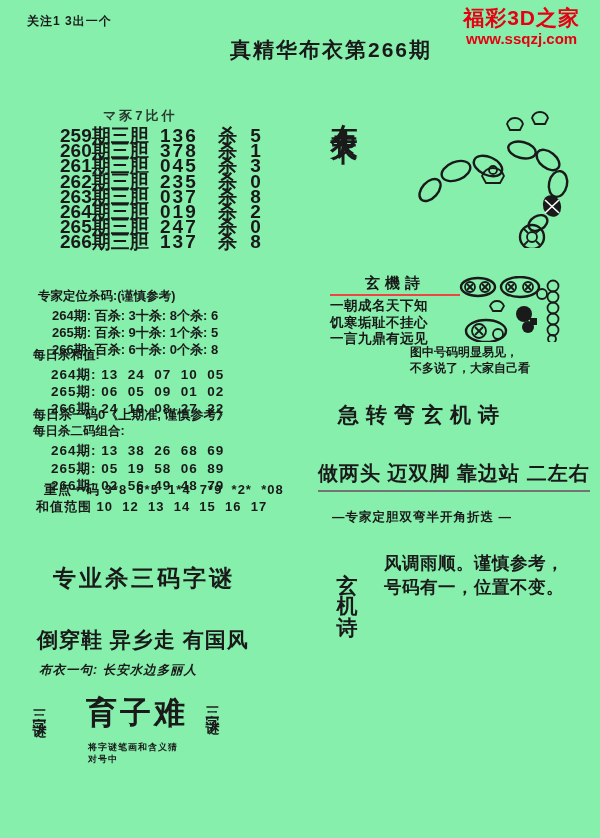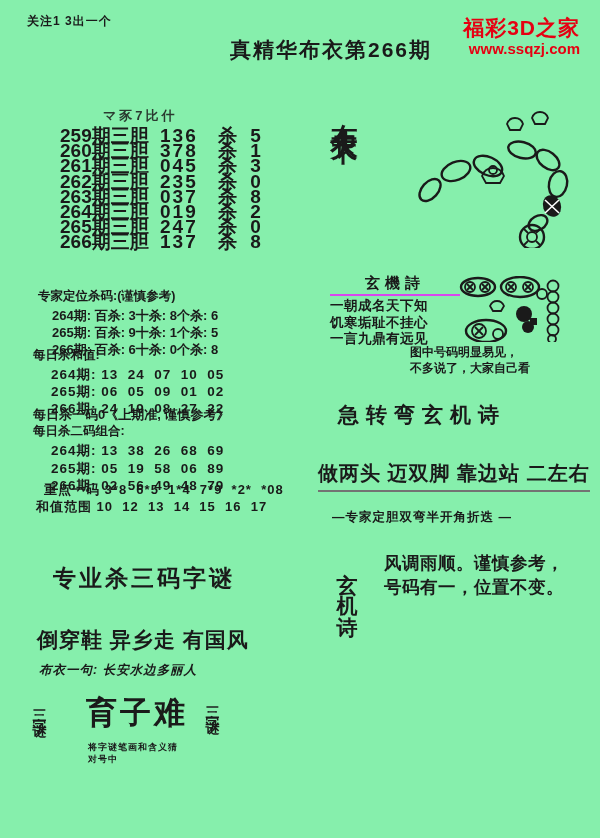--- a/index.html
+++ b/index.html
@@ -6,21 +6,21 @@
   .page{
     position:relative;width:600px;height:838px;margin:0 auto;
     background:#86efac;overflow:hidden;color:#1a1a1a;
     font-family:"Liberation Sans","DejaVu Sans",sans-serif;
     font-weight:bold;
   }
   .abs{position:absolute;}
   .pre{white-space:pre;}
 
   .top-note{left:27px;top:13px;font-size:12px;letter-spacing:1px;}
-  .brand{right:20px;top:16px;text-align:right;color:#e60012;line-height:1.15;}
+  .brand{right:20px;top:6px;text-align:center;color:#e60012;line-height:1.15;}
   .brand .brand-name{font-size:21px;letter-spacing:1px;}
   .brand .brand-url{font-size:15px;}
   .doc-title{left:0;right:0;top:36px;text-align:center;font-size:21px;letter-spacing:2px;padding-left:62px;}
 
   .dan-header{left:103px;top:107px;font-size:13px;letter-spacing:3px;opacity:.85;}
   .dan-table{left:60px;top:128px;width:230px;}
   .dan-row{display:flex;font-size:19px;line-height:15.2px;}
   .dan-row .c-issue{width:100px;}
   .dan-row .c-num{width:58px;letter-spacing:2px;}
   .dan-row .c-kill{letter-spacing:4px;}
@@ -33,21 +33,21 @@
   .daily-one{left:33px;top:406px;font-size:13px;text-align:right;}
   .daily-two{left:33px;top:423px;}
   .daily-two .rows{padding-left:18px;font-size:13.5px;line-height:17.5px;margin-top:2px;letter-spacing:1px;}
   .key-one{left:44px;top:481px;font-size:13px;letter-spacing:1px;}
   .sum-range{left:36px;top:498px;font-size:13px;letter-spacing:1px;}
 
   .buyi-title{left:326px;top:102px;font-size:27px;writing-mode:vertical-rl;text-orientation:upright;letter-spacing:6px;}
   .coin-arc{left:412px;top:110px;}
 
   .xuanji-box{left:330px;top:274px;width:130px;}
-  .xuanji-box .xj-title{font-size:15px;letter-spacing:5px;text-align:center;border-bottom:2px solid #d946ef;padding-bottom:1px;margin-bottom:2px;}
+  .xuanji-box .xj-title{font-size:15px;letter-spacing:5px;text-align:center;border-bottom:2px solid #ef4444;padding-bottom:1px;margin-bottom:2px;}
   .xuanji-box .xj-lines{font-size:13.5px;line-height:16.5px;letter-spacing:.5px;}
   .coin-cluster{left:456px;top:276px;}
   .diagram-caption{left:410px;top:344px;font-size:12px;line-height:16px;}
 
   .sharp-title{left:338px;top:401px;font-size:21px;letter-spacing:7px;}
   .sharp-line{left:318px;top:460px;font-size:20px;letter-spacing:1px;border-bottom:2px solid #737373;padding-bottom:3px;text-align:right;}
   .sharp-footer{left:332px;top:509px;font-size:12.5px;letter-spacing:1px;}
 
   .br-vertical{left:333px;top:556px;font-size:21px;writing-mode:vertical-rl;text-orientation:upright;letter-spacing:22px;}
   .br-lines{left:384px;top:551px;font-size:17.5px;line-height:24px;letter-spacing:.5px;}

